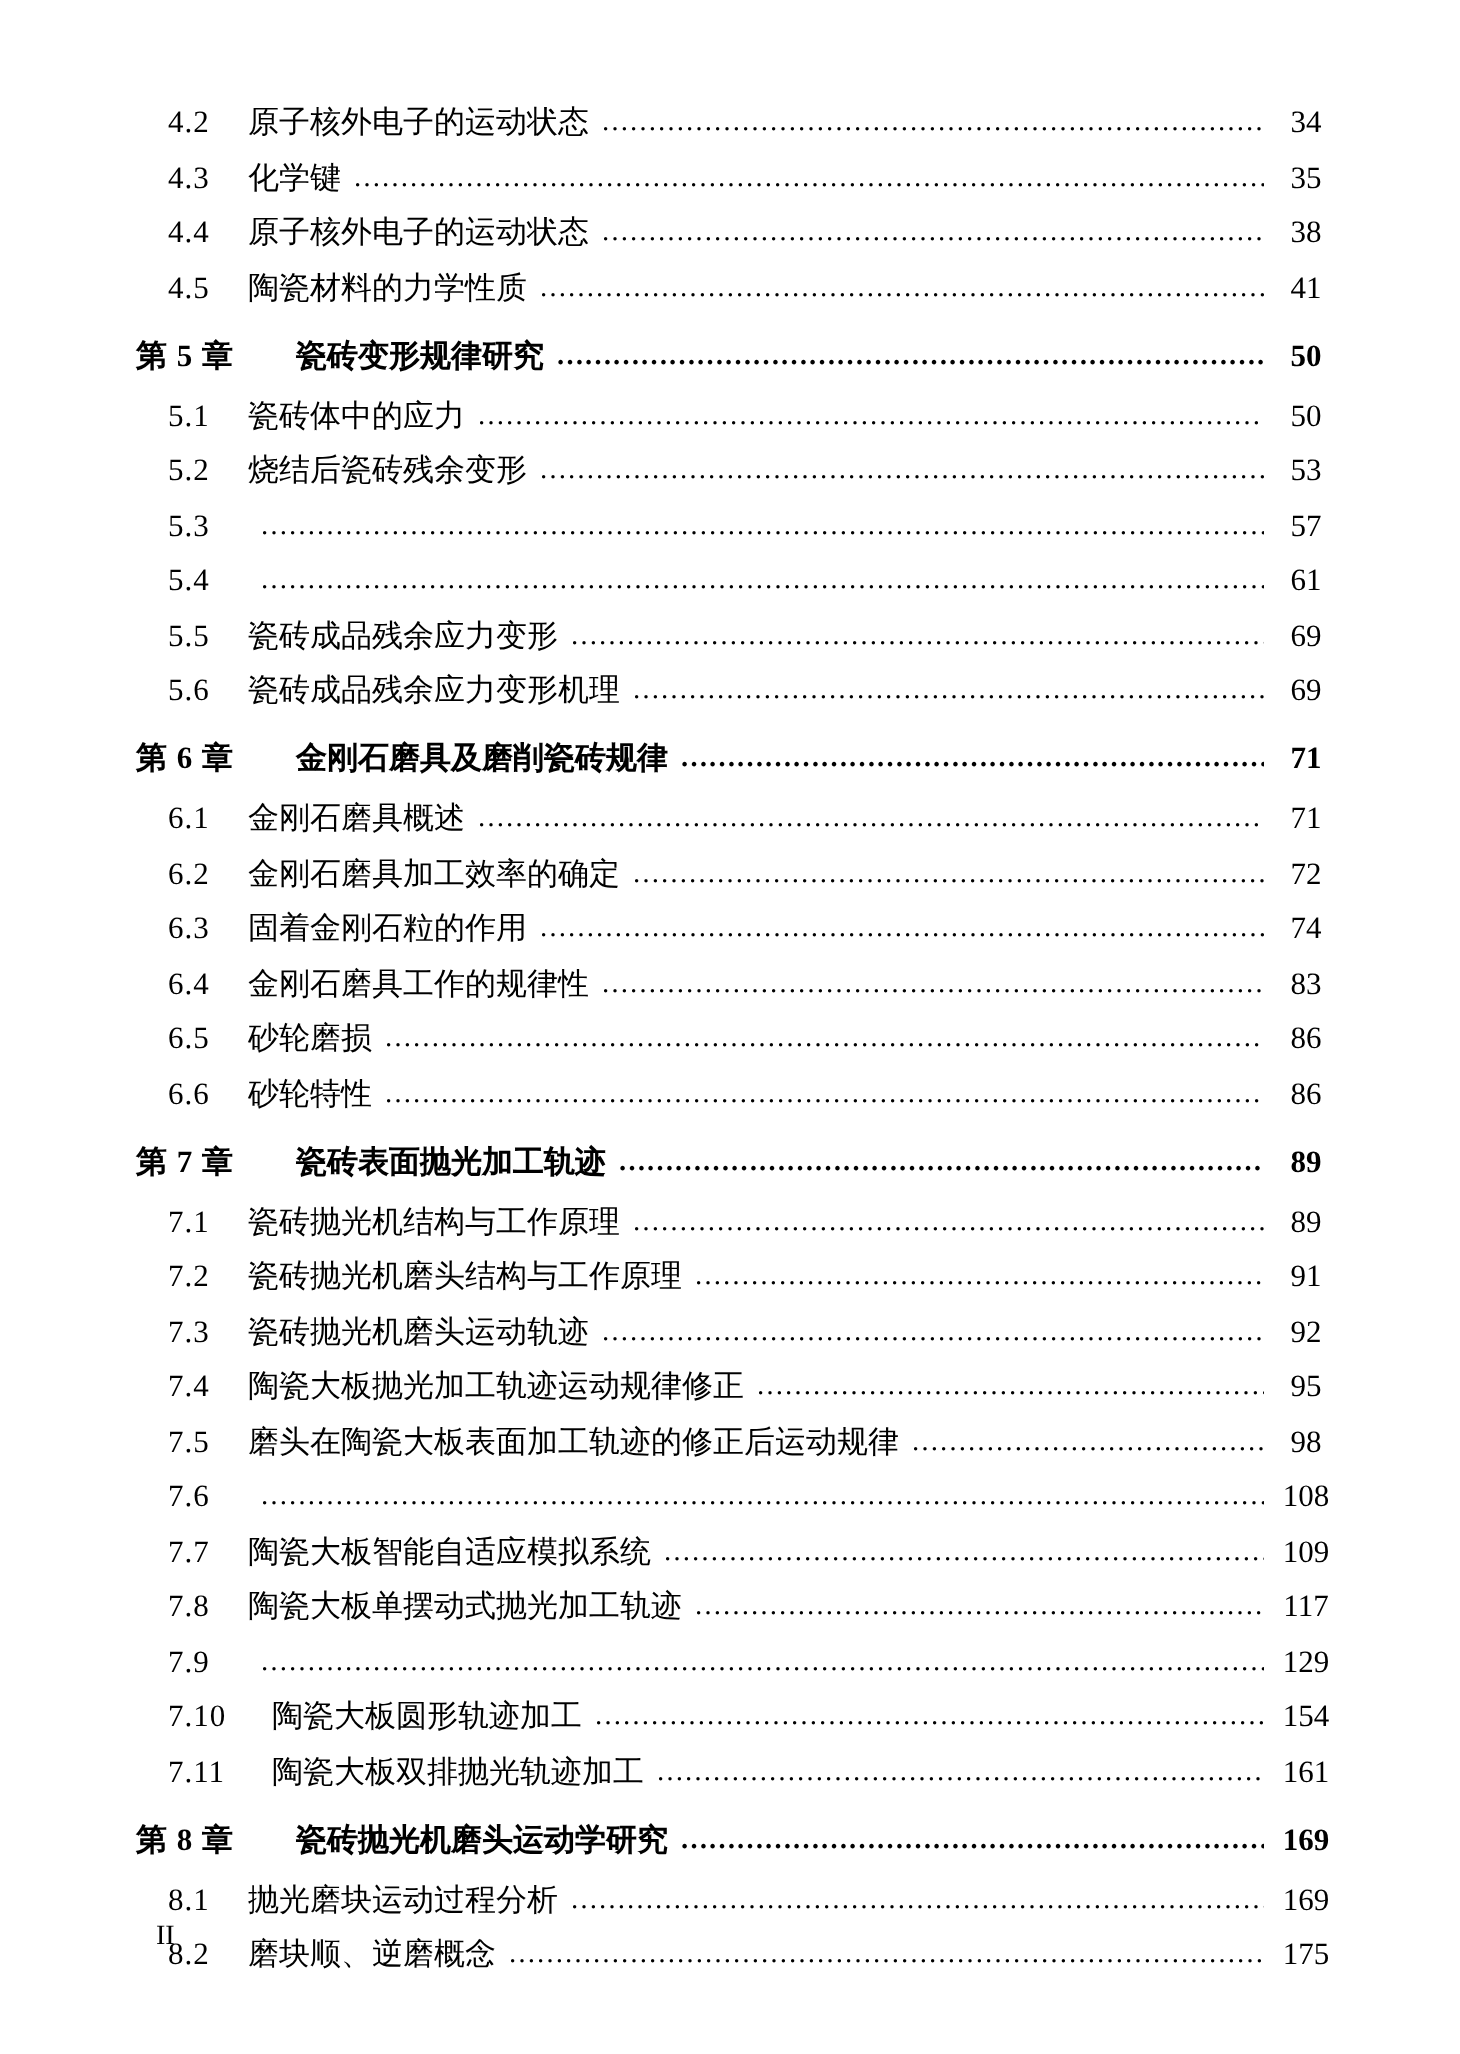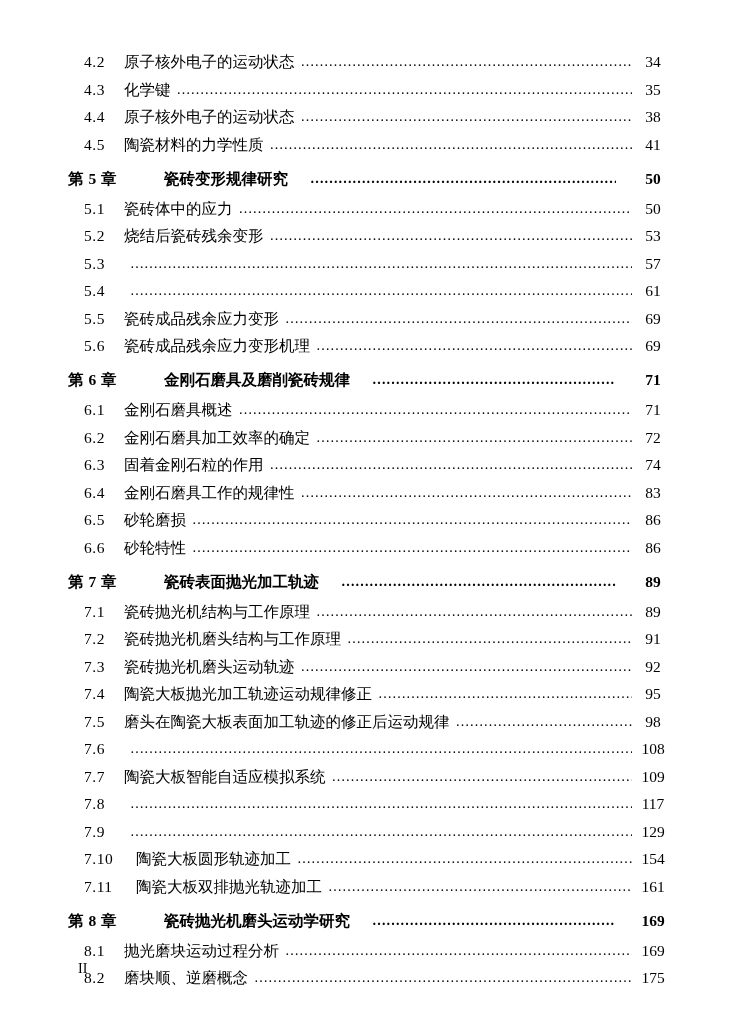--- a/index.html
+++ b/index.html
@@ -34,21 +34,20 @@
     width: 100%;
     font-size: 15.5px;
     line-height: 1;
     margin-bottom: 11.5px;
     white-space: nowrap;
   }
   .entry.chapter {
     font-weight: bold;
     margin-top: 18px;
     margin-bottom: 14px;
-    gap: 16px;
   }
   .entry.first {
     margin-top: 0;
   }
   .num {
     flex: 0 0 auto;
     letter-spacing: 0.5px;
   }
   .entry.section .num {
     width: 64px;
@@ -247,20 +246,21 @@
         <span class="page-no">108</span>
       </div>
       <div class="entry section">
         <span class="num">7.7</span>
         <span class="title">陶瓷大板智能自适应模拟系统</span>
         <span class="dots">……………………………………………………………………………………………………………………</span>
         <span class="page-no">109</span>
       </div>
       <div class="entry section">
         <span class="num">7.8</span>
+        <span class="title">陶瓷大板单摆动式抛光加工轨迹</span>
         <span class="dots">……………………………………………………………………………………………………………………</span>
         <span class="page-no">117</span>
       </div>
       <div class="entry section">
         <span class="num">7.9</span>
         <span class="dots">……………………………………………………………………………………………………………………</span>
         <span class="page-no">129</span>
       </div>
       <div class="entry section wide">
         <span class="num">7.10</span>

